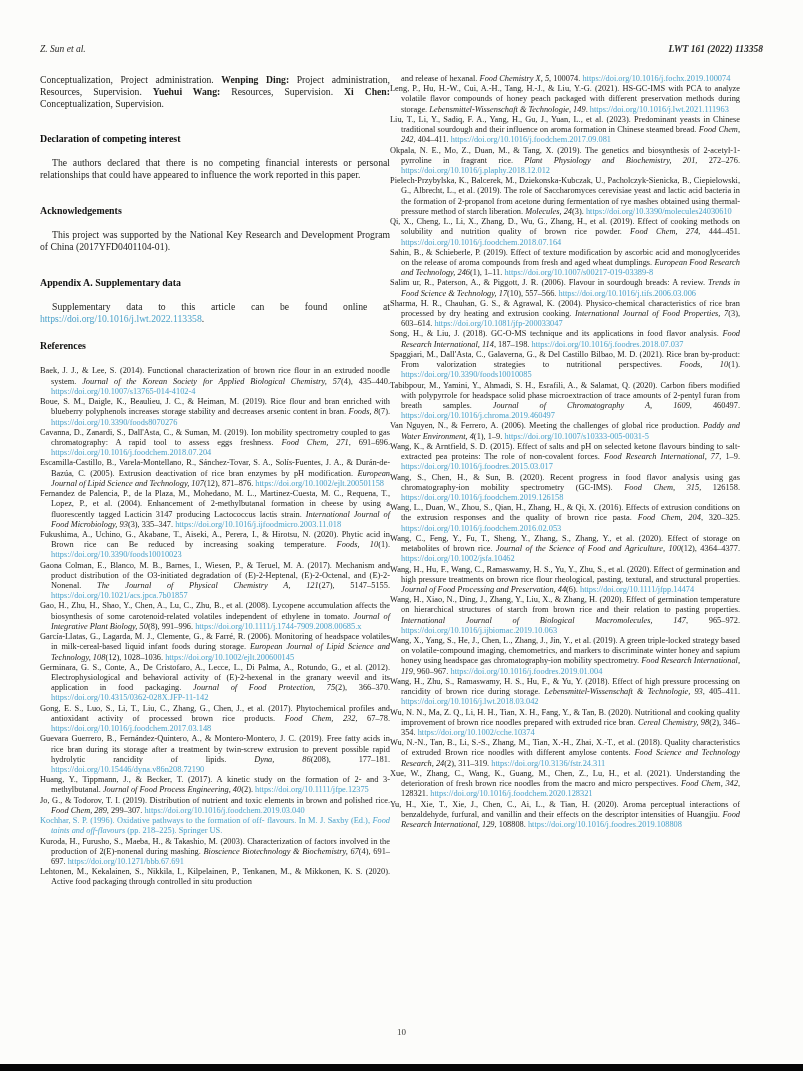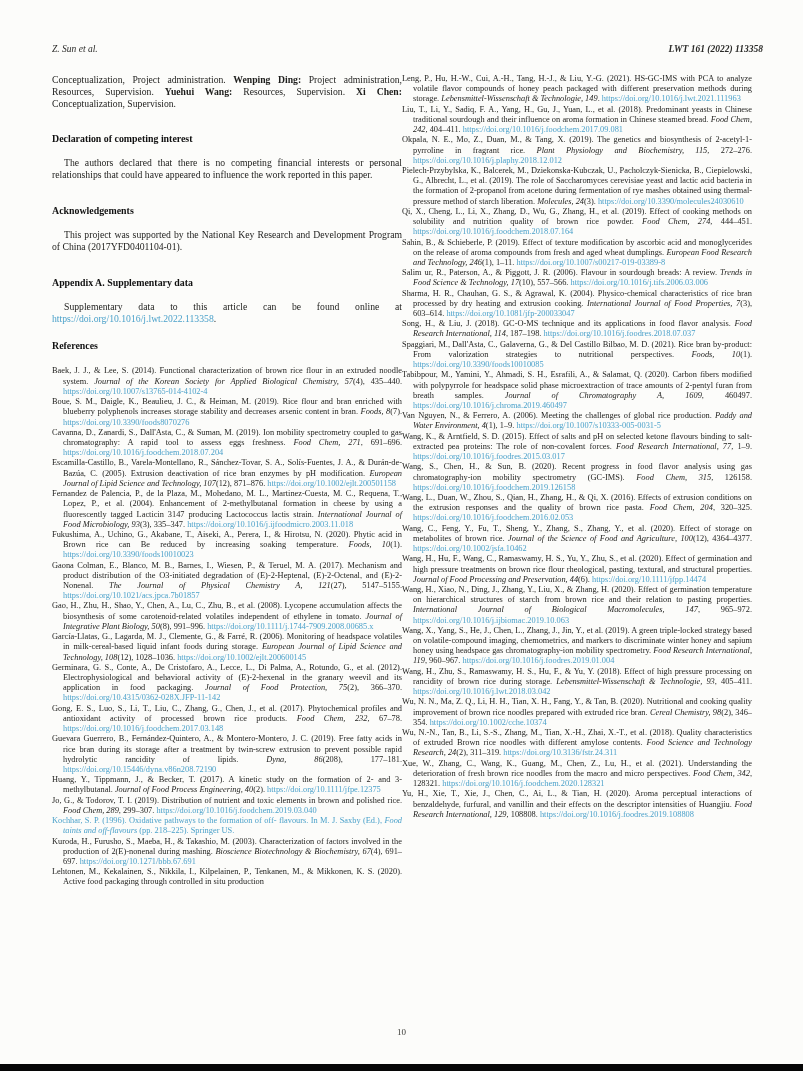--- a/index.html
+++ b/index.html
@@ -5,21 +5,21 @@
   html,body{margin:0;padding:0;background:#d8d8d4;}
   .page{
     position:relative;
     width:803px;height:1071px;
     margin:0 auto;
     background:#fcfcfa;
     font-family:"Liberation Serif","DejaVu Serif",serif;
     color:var(--text,#1d1d1b);
     overflow:hidden;
     box-sizing:border-box;
-    padding:44px 40px 0 52px;
+    padding:44px 40px 0 40px;
   }
   .running-head{
     display:flex;justify-content:space-between;align-items:baseline;
     font-size:9.5px;font-style:italic;color:#2a2a28;
     margin-bottom:20px;
   }
   .running-head .jref{font-weight:bold;font-style:italic;}
   .columns{display:flex;}
   .col{width:350px;}
   .body-par{
@@ -88,23 +88,24 @@
           <p class="ref"><span>Huang, Y., Tippmann, J., &amp; Becker, T. (2017). A kinetic study on the formation of 2- and 3-methylbutanal. </span><span class="it">Journal of Food Process Engineering, 40</span><span>(2). </span><span class="lk">https://doi.org/10.1111/jfpe.12375</span></p>
           <p class="ref"><span>Jo, G., &amp; Todorov, T. I. (2019). Distribution of nutrient and toxic elements in brown and polished rice. </span><span class="it">Food Chem, 289</span><span>, 299–307. </span><span class="lk">https://doi.org/10.1016/j.foodchem.2019.03.040</span></p>
           <p class="ref"><span class="lk">Kochhar, S. P. (1996). Oxidative pathways to the formation of off- flavours. In M. J. Saxby (Ed.), </span><span class="lk it">Food taints and off-flavours</span><span class="lk"> (pp. 218–225). Springer US.</span></p>
           <p class="ref"><span>Kuroda, H., Furusho, S., Maeba, H., &amp; Takashio, M. (2003). Characterization of factors involved in the production of 2(E)-nonenal during mashing. </span><span class="it">Bioscience Biotechnology &amp; Biochemistry, 67</span><span>(4), 691–697. </span><span class="lk">https://doi.org/10.1271/bbb.67.691</span></p>
           <p class="ref"><span>Lehtonen, M., Kekalainen, S., Nikkila, I., Kilpelainen, P., Tenkanen, M., &amp; Mikkonen, K. S. (2020). Active food packaging through controlled in situ production</span></p>
         </div>
     </div>
 
     <div class="col">
       <div id="refs-right" class="refs">
+          <p class="ref cont"><span>and release of hexanal. </span><span class="it">Food Chemistry X, 5</span><span>, 100074. </span><span class="lk">https://doi.org/10.1016/j.fochx.2019.100074</span></p>
           <p class="ref"><span>Leng, P., Hu, H.-W., Cui, A.-H., Tang, H.-J., &amp; Liu, Y.-G. (2021). HS-GC-IMS with PCA to analyze volatile flavor compounds of honey peach packaged with different preservation methods during storage. </span><span class="it">Lebensmittel-Wissenschaft &amp; Technologie, 149</span><span>. </span><span class="lk">https://doi.org/10.1016/j.lwt.2021.111963</span></p>
-          <p class="ref"><span>Liu, T., Li, Y., Sadiq, F. A., Yang, H., Gu, J., Yuan, L., et al. (2018). Predominant yeasts in Chinese traditional sourdough and their influence on aroma formation in Chinese steamed bread. </span><span class="it">Food Chem, 242</span><span>, 404–411. </span><span class="lk">https://doi.org/10.1016/j.foodchem.2017.09.081</span></p>
-          <p class="ref"><span>Okpala, N. E., Mo, Z., Duan, M., &amp; Tang, X. (2019). The genetics and biosynthesis of 2-acetyl-1-pyrroline in fragrant rice. </span><span class="it">Plant Physiology and Biochemistry, 115</span><span>, 272–276. </span><span class="lk">https://doi.org/10.1016/j.plaphy.2018.12.012</span></p>
+          <p class="ref"><span>Liu, T., Li, Y., Sadiq, F. A., Yang, H., Gu, J., Yuan, L., et al. (2023). Predominant yeasts in Chinese traditional sourdough and their influence on aroma formation in Chinese steamed bread. </span><span class="it">Food Chem, 242</span><span>, 404–411. </span><span class="lk">https://doi.org/10.1016/j.foodchem.2017.09.081</span></p>
+          <p class="ref"><span>Okpala, N. E., Mo, Z., Duan, M., &amp; Tang, X. (2019). The genetics and biosynthesis of 2-acetyl-1-pyrroline in fragrant rice. </span><span class="it">Plant Physiology and Biochemistry, 201</span><span>, 272–276. </span><span class="lk">https://doi.org/10.1016/j.plaphy.2018.12.012</span></p>
           <p class="ref"><span>Pielech-Przybylska, K., Balcerek, M., Dziekonska-Kubczak, U., Pacholczyk-Sienicka, B., Ciepielowski, G., Albrecht, L., et al. (2019). The role of Saccharomyces cerevisiae yeast and lactic acid bacteria in the formation of 2-propanol from acetone during fermentation of rye mashes obtained using thermal-pressure method of starch liberation. </span><span class="it">Molecules, 24</span><span>(3). </span><span class="lk">https://doi.org/10.3390/molecules24030610</span></p>
           <p class="ref"><span>Qi, X., Cheng, L., Li, X., Zhang, D., Wu, G., Zhang, H., et al. (2019). Effect of cooking methods on solubility and nutrition quality of brown rice powder. </span><span class="it">Food Chem, 274</span><span>, 444–451. </span><span class="lk">https://doi.org/10.1016/j.foodchem.2018.07.164</span></p>
           <p class="ref"><span>Sahin, B., &amp; Schieberle, P. (2019). Effect of texture modification by ascorbic acid and monoglycerides on the release of aroma compounds from fresh and aged wheat dumplings. </span><span class="it">European Food Research and Technology, 246</span><span>(1), 1–11. </span><span class="lk">https://doi.org/10.1007/s00217-019-03389-8</span></p>
           <p class="ref"><span>Salim ur, R., Paterson, A., &amp; Piggott, J. R. (2006). Flavour in sourdough breads: A review. </span><span class="it">Trends in Food Science &amp; Technology, 17</span><span>(10), 557–566. </span><span class="lk">https://doi.org/10.1016/j.tifs.2006.03.006</span></p>
           <p class="ref"><span>Sharma, H. R., Chauhan, G. S., &amp; Agrawal, K. (2004). Physico-chemical characteristics of rice bran processed by dry heating and extrusion cooking. </span><span class="it">International Journal of Food Properties, 7</span><span>(3), 603–614. </span><span class="lk">https://doi.org/10.1081/jfp-200033047</span></p>
           <p class="ref"><span>Song, H., &amp; Liu, J. (2018). GC-O-MS technique and its applications in food flavor analysis. </span><span class="it">Food Research International, 114</span><span>, 187–198. </span><span class="lk">https://doi.org/10.1016/j.foodres.2018.07.037</span></p>
           <p class="ref"><span>Spaggiari, M., Dall'Asta, C., Galaverna, G., &amp; Del Castillo Bilbao, M. D. (2021). Rice bran by-product: From valorization strategies to nutritional perspectives. </span><span class="it">Foods, 10</span><span>(1). </span><span class="lk">https://doi.org/10.3390/foods10010085</span></p>
           <p class="ref"><span>Tabibpour, M., Yamini, Y., Ahmadi, S. H., Esrafili, A., &amp; Salamat, Q. (2020). Carbon fibers modified with polypyrrole for headspace solid phase microextraction of trace amounts of 2-pentyl furan from breath samples. </span><span class="it">Journal of Chromatography A, 1609</span><span>, 460497. </span><span class="lk">https://doi.org/10.1016/j.chroma.2019.460497</span></p>
           <p class="ref"><span>Van Nguyen, N., &amp; Ferrero, A. (2006). Meeting the challenges of global rice production. </span><span class="it">Paddy and Water Environment, 4</span><span>(1), 1–9. </span><span class="lk">https://doi.org/10.1007/s10333-005-0031-5</span></p>
           <p class="ref"><span>Wang, K., &amp; Arntfield, S. D. (2015). Effect of salts and pH on selected ketone flavours binding to salt-extracted pea proteins: The role of non-covalent forces. </span><span class="it">Food Research International, 77</span><span>, 1–9. </span><span class="lk">https://doi.org/10.1016/j.foodres.2015.03.017</span></p>

